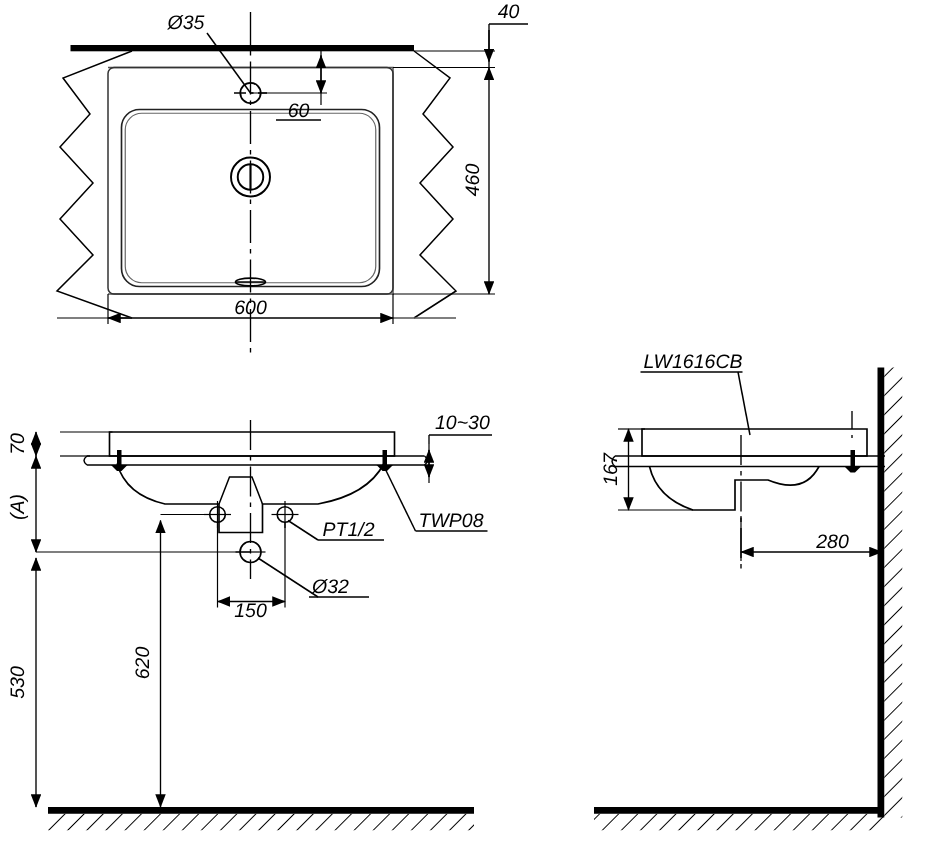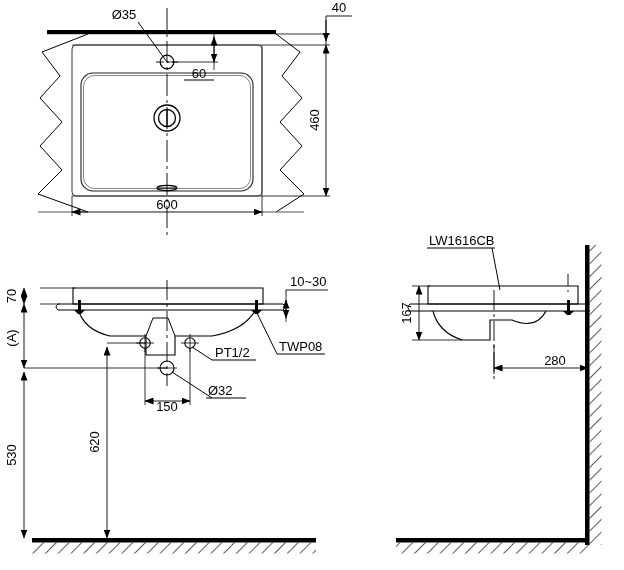--- a/index.html
+++ b/index.html
@@ -3,21 +3,21 @@
 <meta charset="utf-8">
 <title>LW1616CB Technical Drawing</title>
 <style>
   html,body{margin:0;padding:0;background:#ffffff;}
   body{
     font-family:"Liberation Sans", sans-serif;
     width:624px;height:570px;
     position:relative;overflow:hidden;
   }
   #drawing-root{
-    position:absolute;left:0;top:0;width:624px;height:482px;
+    position:absolute;left:0;top:0;width:624px;height:482px;font-style:italic;
   }
   svg{display:block;}
   text{
     font-family:"Liberation Sans", sans-serif;
     fill:#000000;
     white-space:pre;
   }
   .dim-text{font-size:13px;}
   .label-text{font-size:13px;}
 </style>

